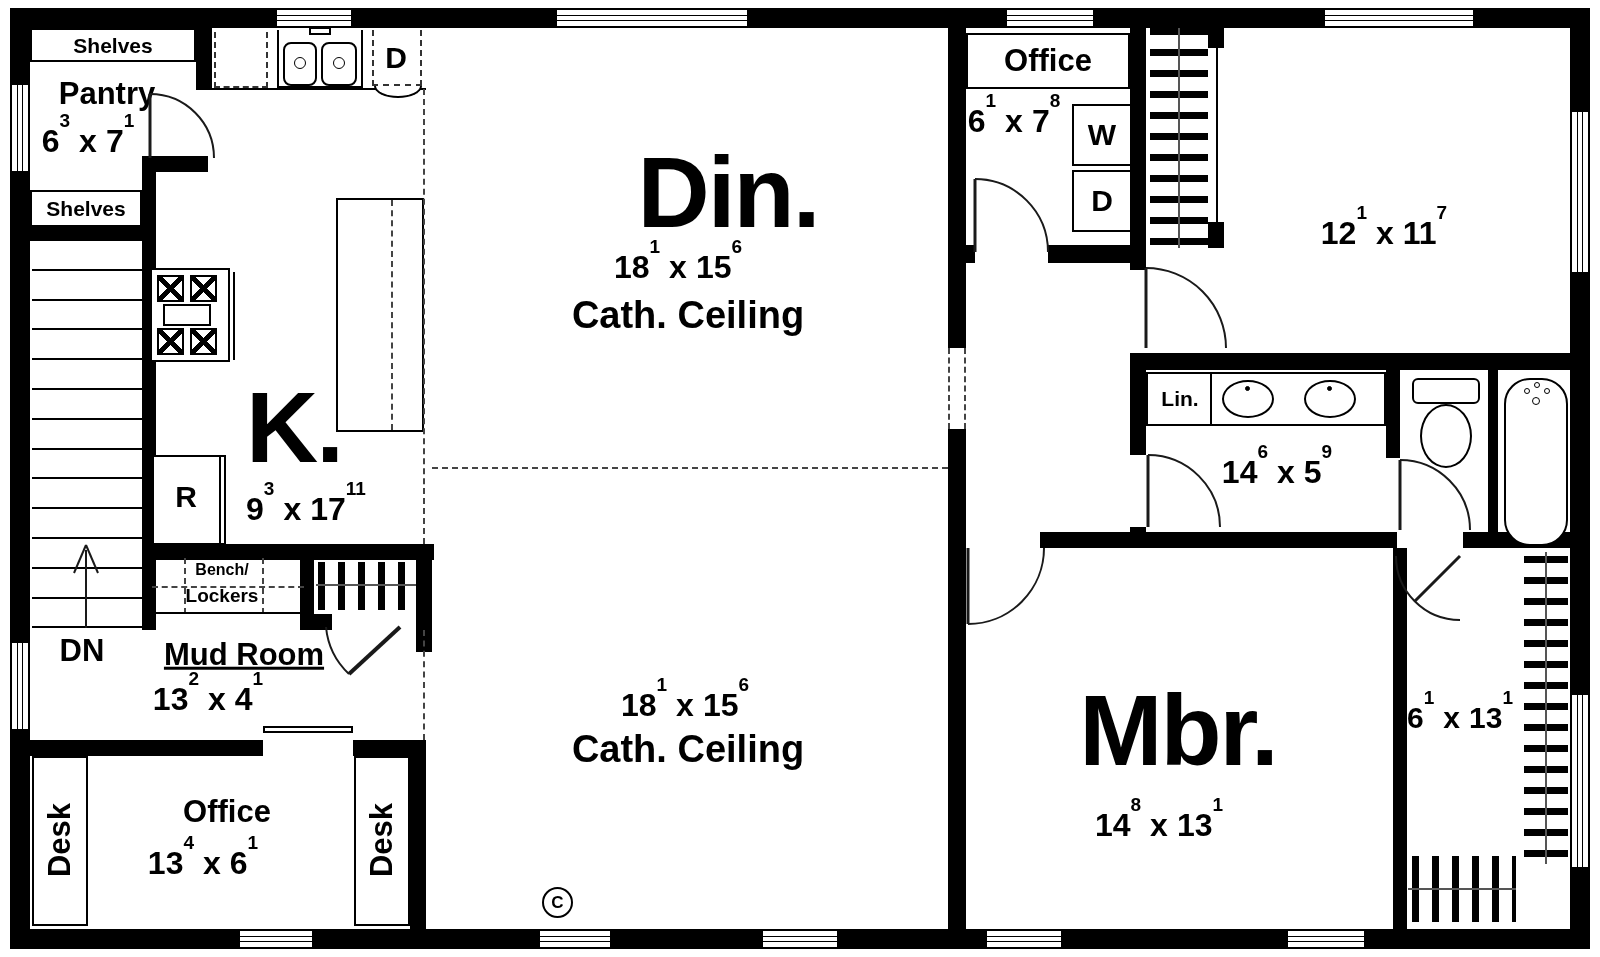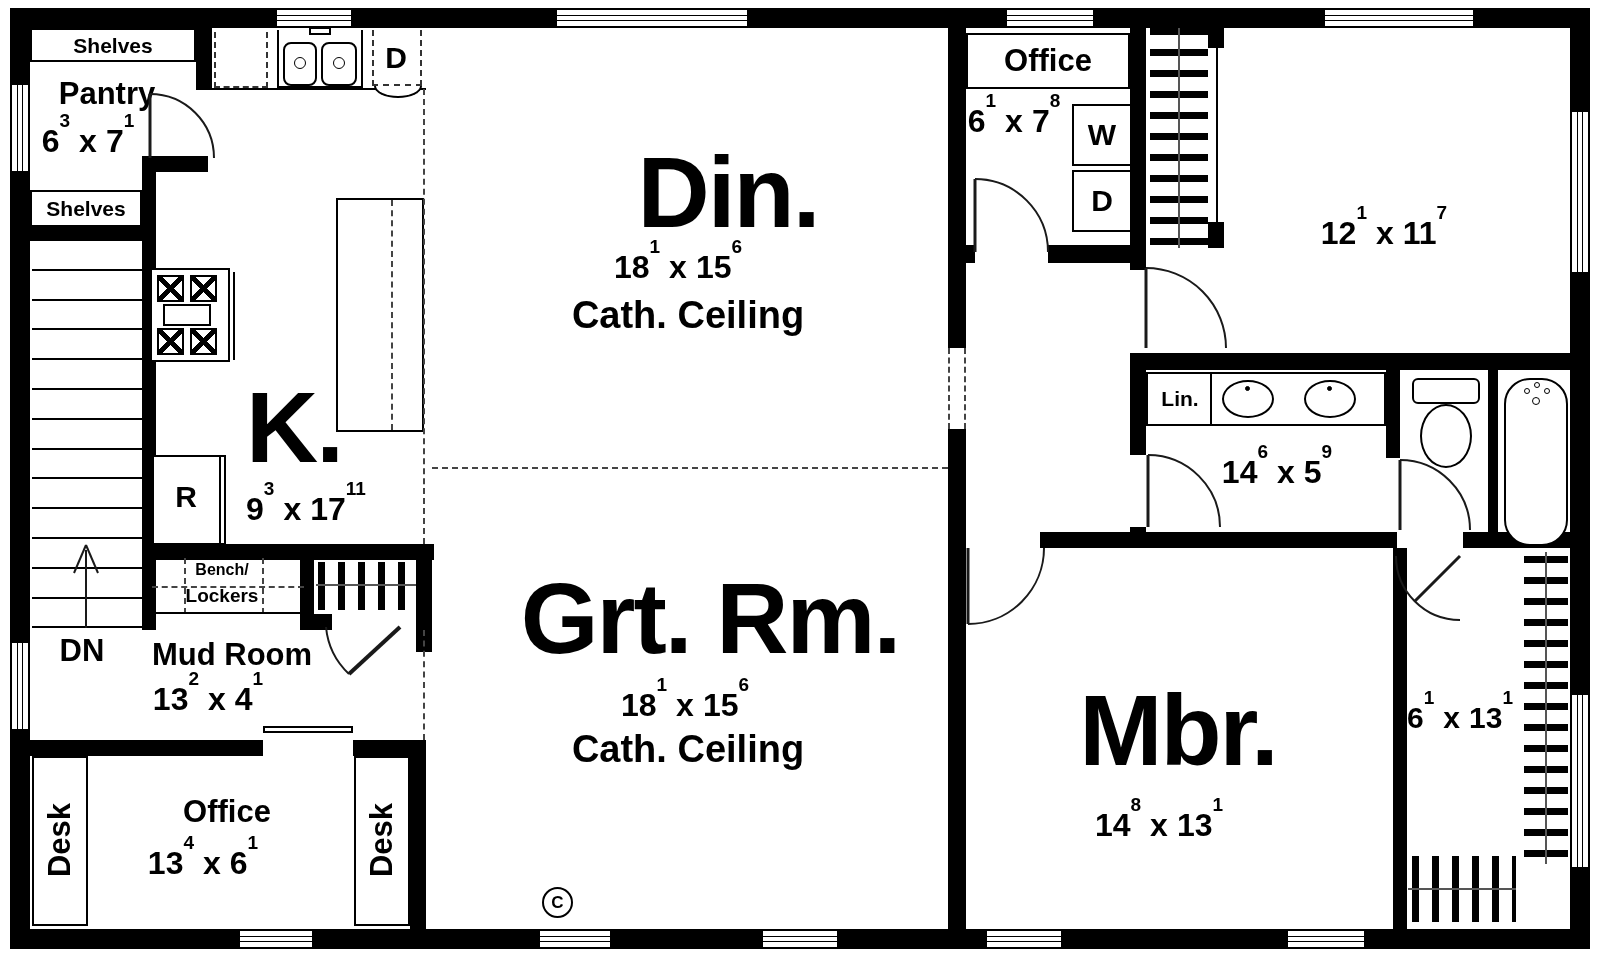--- a/index.html
+++ b/index.html
@@ -143,35 +143,34 @@
   <div class="dash-v" style="left:423px;top:89px;height:455px;"></div>
   <div class="dash-v" style="left:423px;top:630px;height:110px;"></div>
   <div class="dash-h" style="left:432px;top:467px;width:516px;"></div>
 
   <div class="lbl rname" style="left:728px;top:192px;">Din.</div>
   <div class="lbl dim" style="left:678px;top:268px;">
     <span>18</span><sup>1</sup><span class="sp">x</span><span>15</span><sup>6</sup>
   </div>
   <div class="lbl note" style="left:688px;top:316px;">Cath. Ceiling</div>
 
-  <div class="lbl rname" style="left:710px;top:618px;">Grt. Rm.</div>
   <div class="lbl dim" style="left:685px;top:706px;">
     <span>18</span><sup>1</sup><span class="sp">x</span><span>15</span><sup>6</sup>
   </div>
   <div class="lbl note" style="left:688px;top:750px;">Cath. Ceiling</div>
 
   <div class="dash-h" style="left:152px;top:586px;width:152px;"></div>
   <div class="dash-v" style="left:184px;top:558px;height:56px;"></div>
   <div class="dash-v" style="left:262px;top:558px;height:56px;"></div>
   <div class="line-h" style="left:152px;top:612px;width:152px;"></div>
   <div class="lbl" style="left:222px;top:570px;font-size:16px;">Bench/</div>
   <div class="lbl" style="left:222px;top:596px;font-size:19px;">Lockers</div>
   <div class="hangh" style="left:318px;top:562px;width:96px;height:48px;"></div>
   <div class="line-h" style="left:316px;top:584px;width:100px;border-top-color:#555;"></div>
-  <div class="lbl mid" style="left:232px;top:655px;">Mud Room</div>
+  <div class="lbl mid" style="left:244px;top:655px;text-decoration:underline;">Mud Room</div>
   <div class="lbl dim" style="left:208px;top:700px;">
     <span>13</span><sup>2</sup><span class="sp">x</span><span>4</span><sup>1</sup>
   </div>
 
   <div class="thin" style="left:263px;top:726px;width:90px;height:7px;"></div>
   <div class="thin" style="left:32px;top:756px;width:56px;height:170px;"></div>
   <div class="thin" style="left:354px;top:756px;width:56px;height:170px;"></div>
   <div class="lbl mid vdesk" style="left:60px;top:840px;">Desk</div>
   <div class="lbl mid vdesk" style="left:382px;top:840px;">Desk</div>
   <div class="lbl mid" style="left:227px;top:812px;">Office</div>

